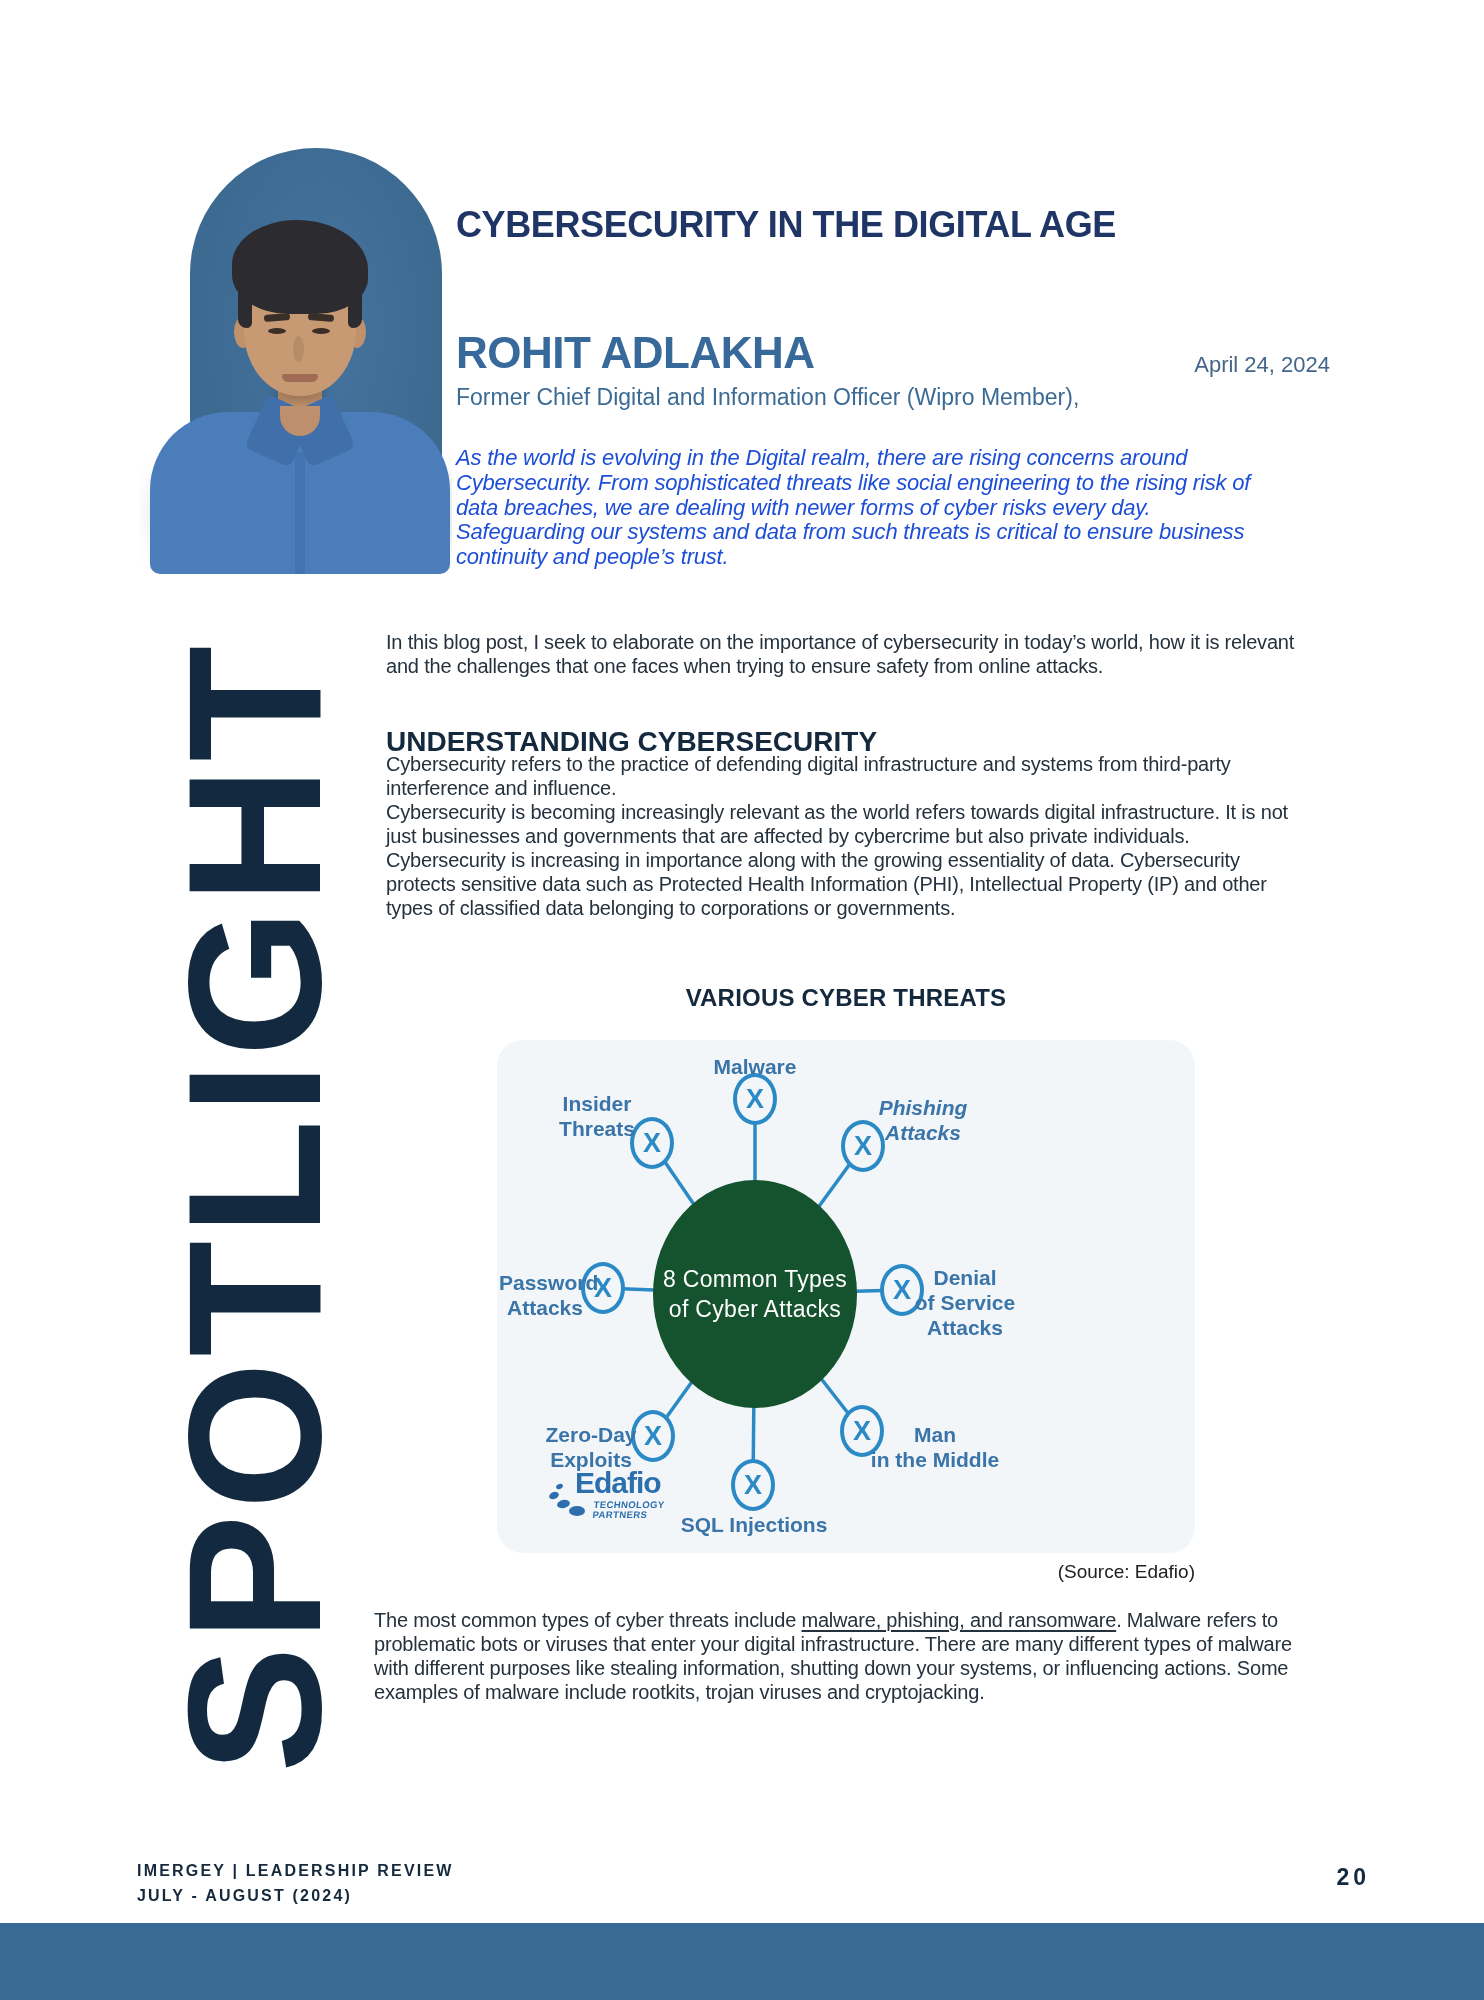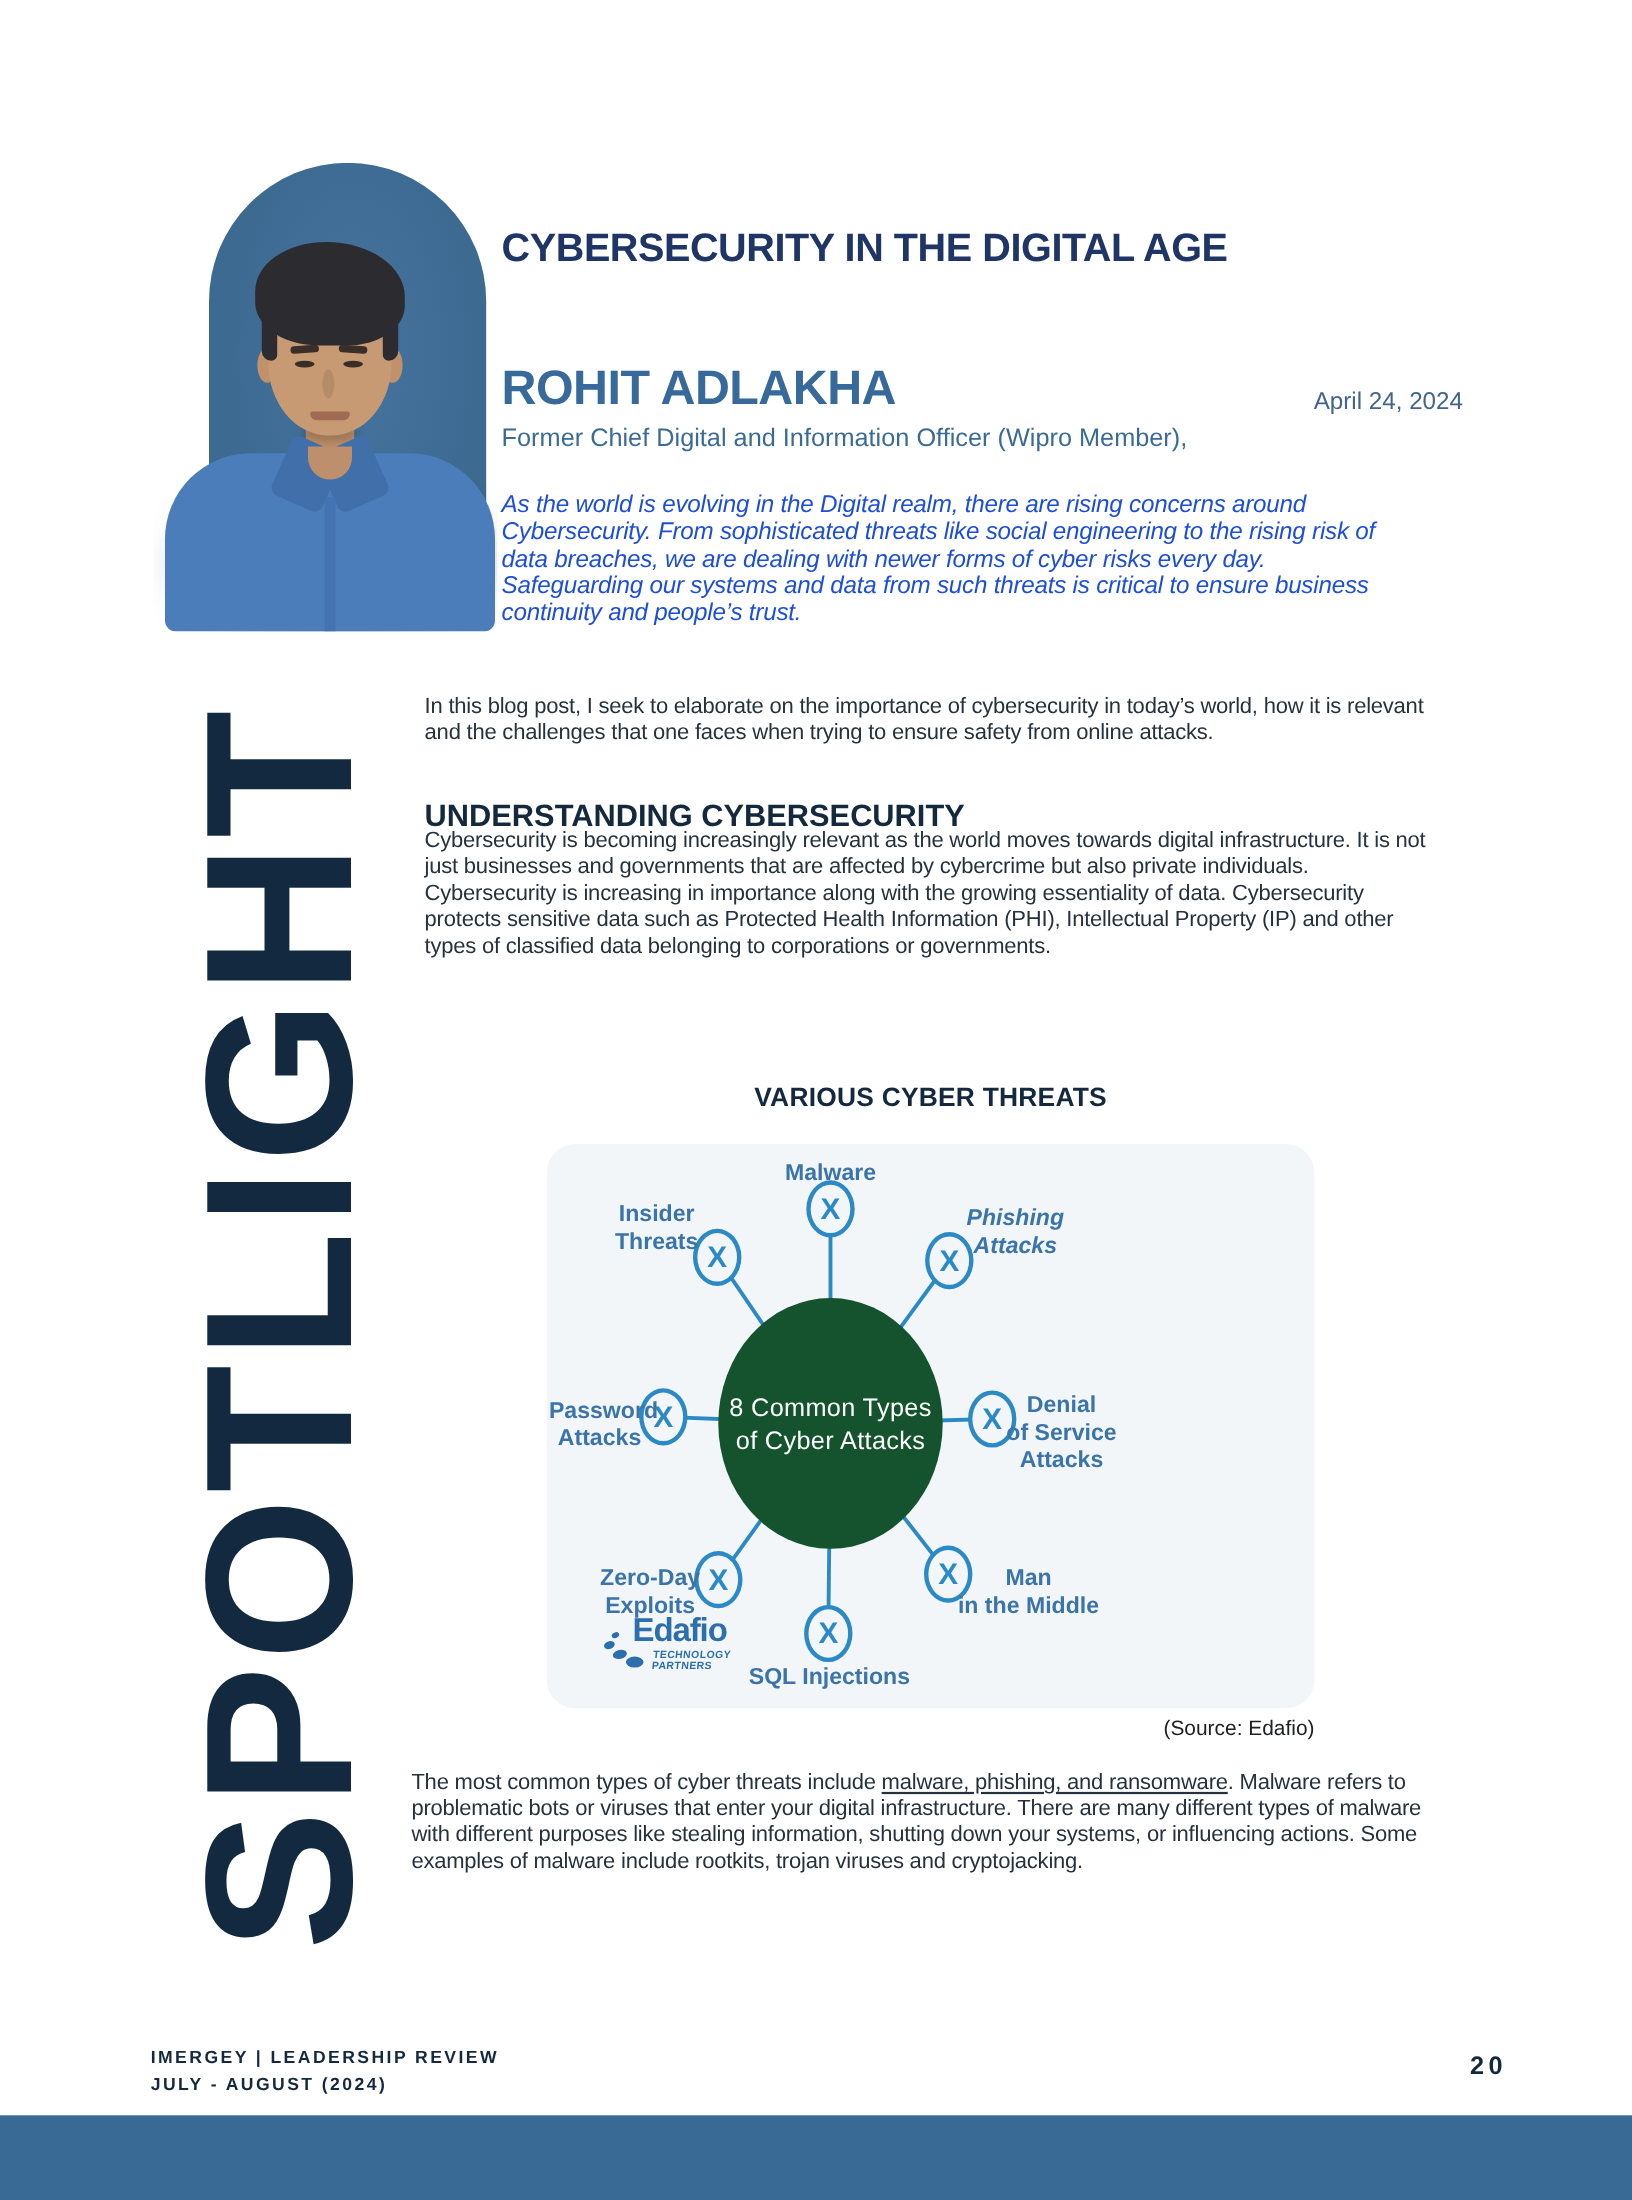--- a/index.html
+++ b/index.html
@@ -171,21 +171,22 @@
 </div>
 <div class="abs quote">As the world is evolving in the Digital realm, there are rising concerns around Cybersecurity. From sophisticated threats like social engineering to the rising risk of data breaches, we are dealing with newer forms of cyber risks every day. Safeguarding our systems and data from such threats is critical to ensure business continuity and people’s trust.</div>
 
 <div class="abs spotlight">SPOTLIGHT</div>
 
 <div class="abs body-col p1">In this blog post, I seek to elaborate on the importance of cybersecurity in today’s world, how it is relevant and the challenges that one faces when trying to ensure safety from online attacks.</div>
 
 <div class="abs h-understanding">UNDERSTANDING CYBERSECURITY</div>
 
 <div class="abs body-col sec1">
-  <p>Cybersecurity is becoming increasingly relevant as the world moves towards digital infrastructure. It is not just businesses and governments that are affected by cybercrime but also private individuals.</p>
+  <p>Cybersecurity refers to the practice of defending digital infrastructure and systems from third-party interference and influence.</p>
+  <p>Cybersecurity is becoming increasingly relevant as the world refers towards digital infrastructure. It is not just businesses and governments that are affected by cybercrime but also private individuals.</p>
   <p>Cybersecurity is increasing in importance along with the growing essentiality of data. Cybersecurity protects sensitive data such as Protected Health Information (PHI), Intellectual Property (IP) and other types of classified data belonging to corporations or governments.</p>
 </div>
 
 <div class="abs h-threats">VARIOUS CYBER THREATS</div>
 
 <div class="abs diagram">
   <svg class="lines" width="698" height="513" viewBox="0 0 698 513">
     <g stroke="#2b8ac5" stroke-width="3.5" fill="none">
       <line x1="258" y1="254" x2="258" y2="59"></line>
       <line x1="258" y1="254" x2="155" y2="103"></line>

